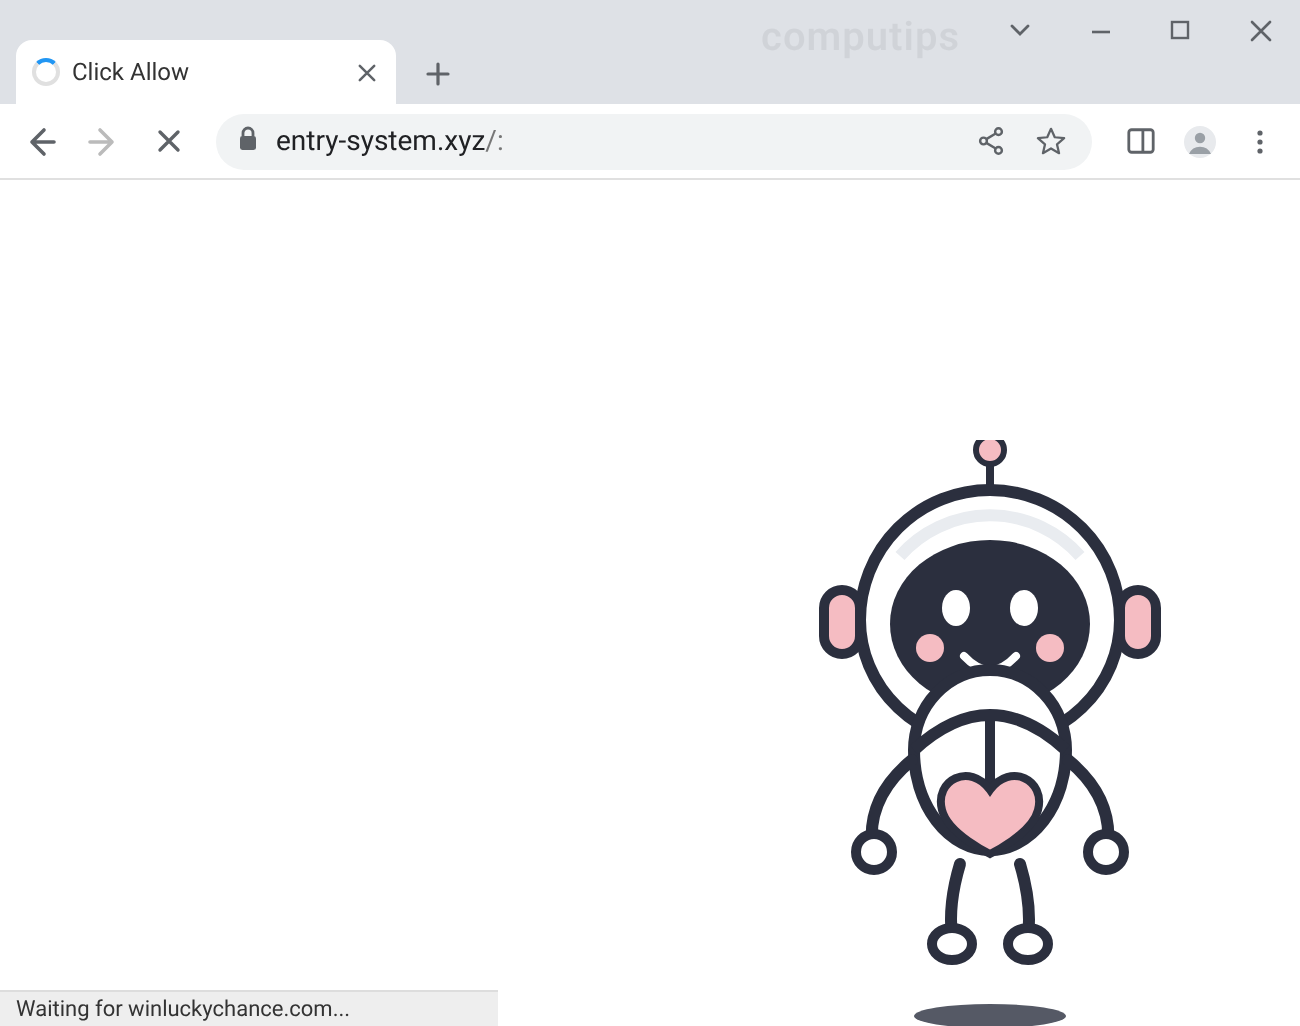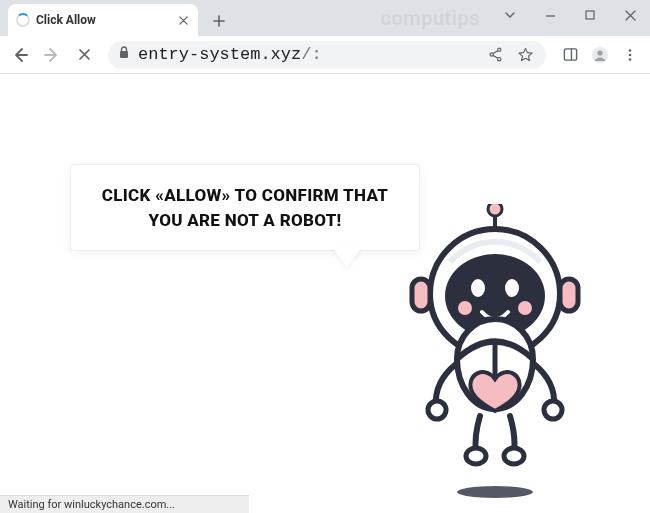--- a/index.html
+++ b/index.html
@@ -6,27 +6,26 @@
     body {
       width: 650px;
       height: 513px;
       font-family: -apple-system, BlinkMacSystemFont, "Segoe UI", Roboto, Arial, sans-serif;
       background: #fff;
       overflow: hidden;
       position: relative;
     }
     
     .titlebar {
-      height: 36px;
+      height: 52px;
       background: #dee1e6;
       display: flex;
       align-items: flex-end;
       padding-left: 8px;
       position: relative;
-      font-weight: bold;
     }
     .tab {
       background: #fff;
       height: 32px;
       width: 190px;
       border-radius: 8px 8px 0 0;
       display: flex;
       align-items: center;
       padding: 0 8px;
       gap: 6px;
@@ -103,24 +102,23 @@
     .nav-btn.disabled { color: #bbb; }
     .addrbar {
       flex: 1;
       height: 28px;
       background: #f1f3f4;
       border-radius: 14px;
       display: flex;
       align-items: center;
       padding: 0 10px;
       gap: 8px;
-      font-size: 17px;
+      font-size: 14px;
       color: #333;
       margin: 0 6px;
-      font-family: Liberation Mono, monospace;
     }
     .addrbar .lock { color: #5f6368; font-size: 12px; }
     .addrbar .url { flex: 1; color: #202124; }
     .addrbar .url .host { color: #202124; }
     .addrbar .url .path { color: #777; }
     .right-icons {
       display: flex;
       gap: 2px;
     }
     .icon-btn {
@@ -302,24 +300,20 @@
           <circle cx="7" cy="7" r="1.3" fill="#5f6368"></circle>
           <circle cx="7" cy="11.5" r="1.3" fill="#5f6368"></circle>
         </svg>
     </div>
   </div>
 </div>
 
 <div class="watermark">computips</div>
 
 <div class="content">
-  <div class="speech">
-    <div class="speech-text">CLICK «ALLOW» TO CONFIRM THAT YOU ARE NOT A ROBOT!</div>
-    <div class="speech-tail"></div>
-  </div>
 
   <div class="robot">
     <svg viewBox="0 0 210 300" width="210" height="300">
 
       <ellipse cx="105" cy="288" rx="38" ry="6" fill="#2b2f3e" opacity="0.8"></ellipse>
 
       <line x1="105" y1="5" x2="105" y2="28" stroke="#2b2f3e" stroke-width="4"></line>
       <circle cx="105" cy="5" r="7" fill="#f5bcc2" stroke="#2b2f3e" stroke-width="3"></circle>
 
       <path d="M40 90 a65 65 0 0 1 130 0 a65 62 0 0 1 -130 0 Z" fill="#fff" stroke="#2b2f3e" stroke-width="6"></path>

